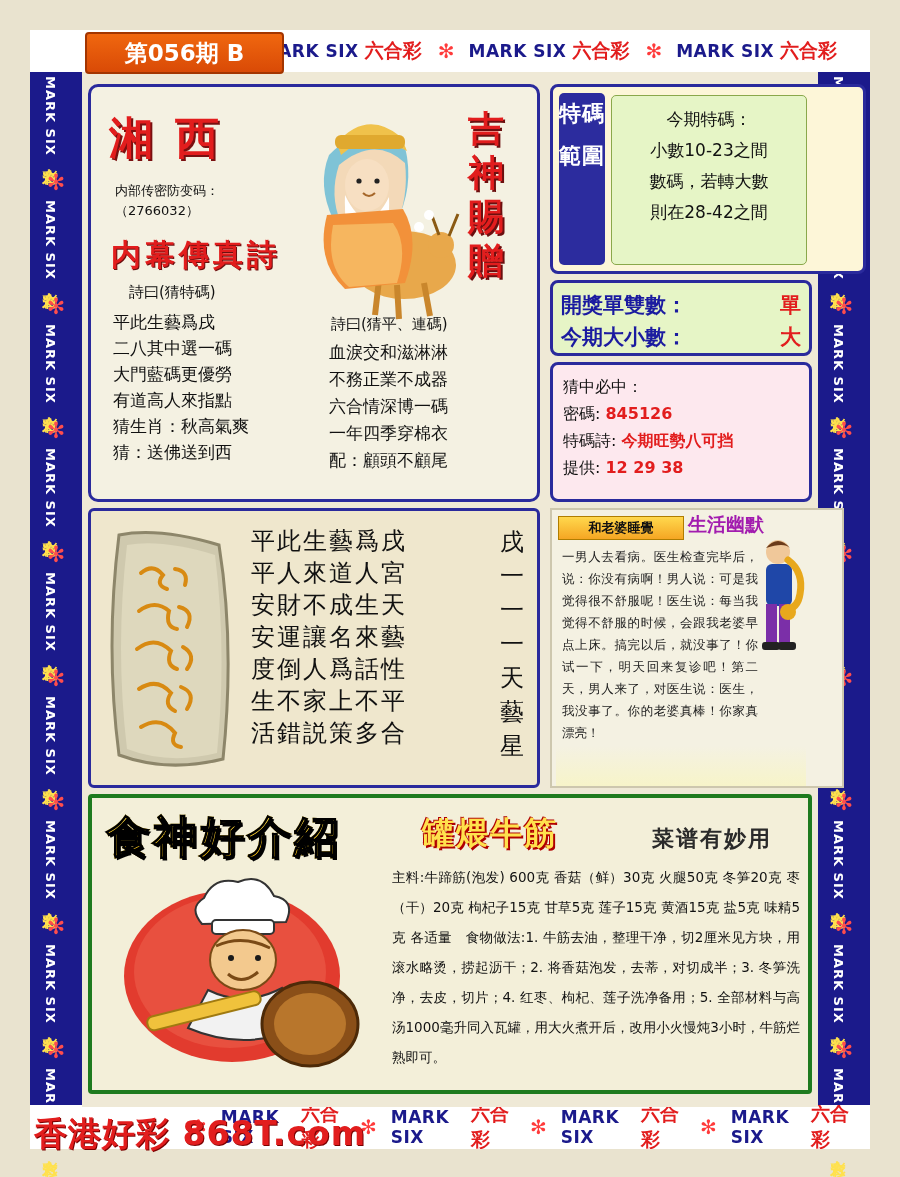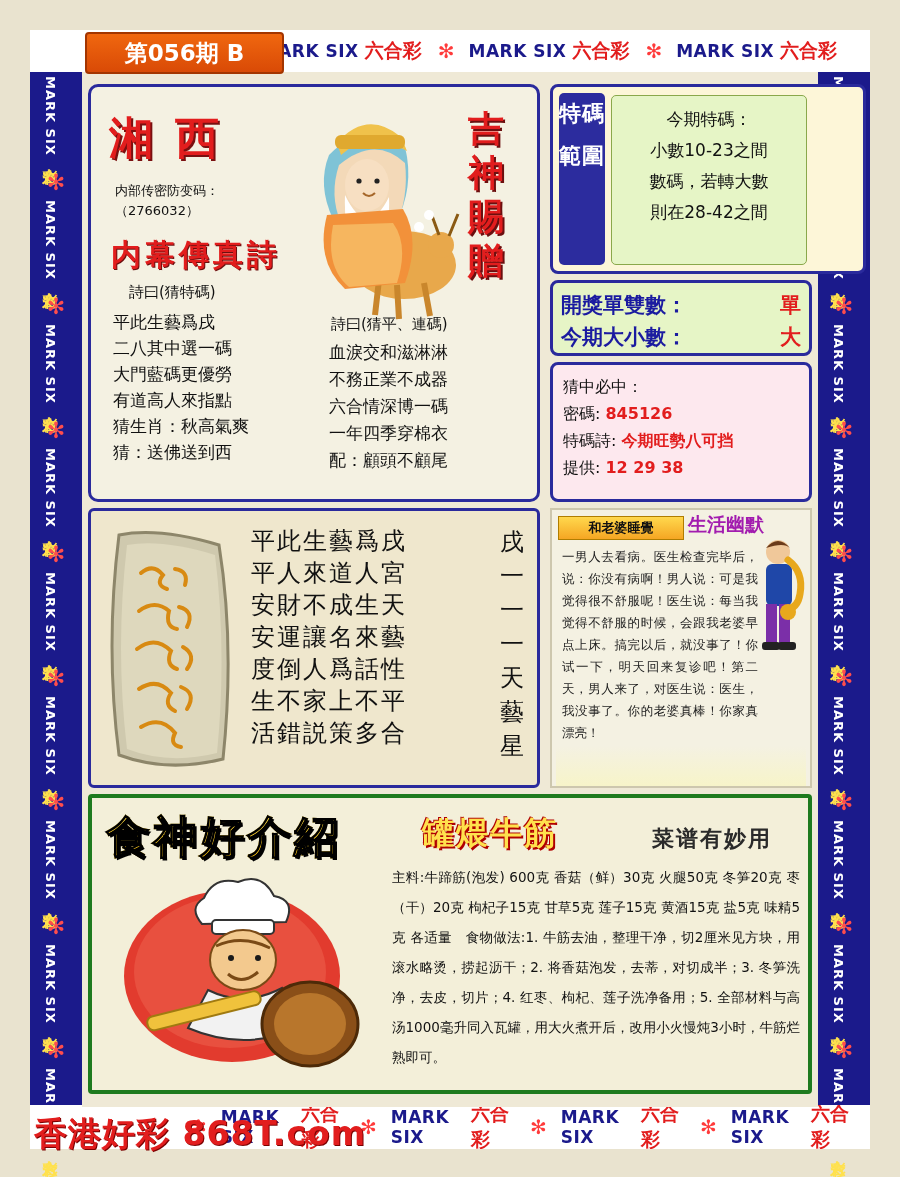--- a/index.html
+++ b/index.html
@@ -141,21 +141,21 @@
     position:absolute;left:160px;top:14px;width:238px;
     font-size:24px;line-height:32px;color:#111;letter-spacing:2px;
   }
   .verse-side{
     position:absolute;left:404px;top:14px;width:34px;
     font-size:24px;line-height:34px;color:#111;text-align:center;
   }
 
   
   .p-joke{
-    left:468px;top:436px;width:262px;height:280px;
+    left:468px;top:436px;width:294px;height:280px;
     background:#f4f1e2;border:2px solid #cdc7ae;overflow:hidden;
   }
   .joke-title{
     position:absolute;left:6px;top:6px;width:124px;height:22px;
     background:linear-gradient(#ffd84d,#f5a623);border:1px solid #b07d00;
     color:#111;font-size:13px;font-weight:bold;text-align:center;line-height:22px;
   }
   .joke-brand{
     position:absolute;left:136px;top:2px;font-size:19px;font-weight:bold;
     color:#a21caf;

